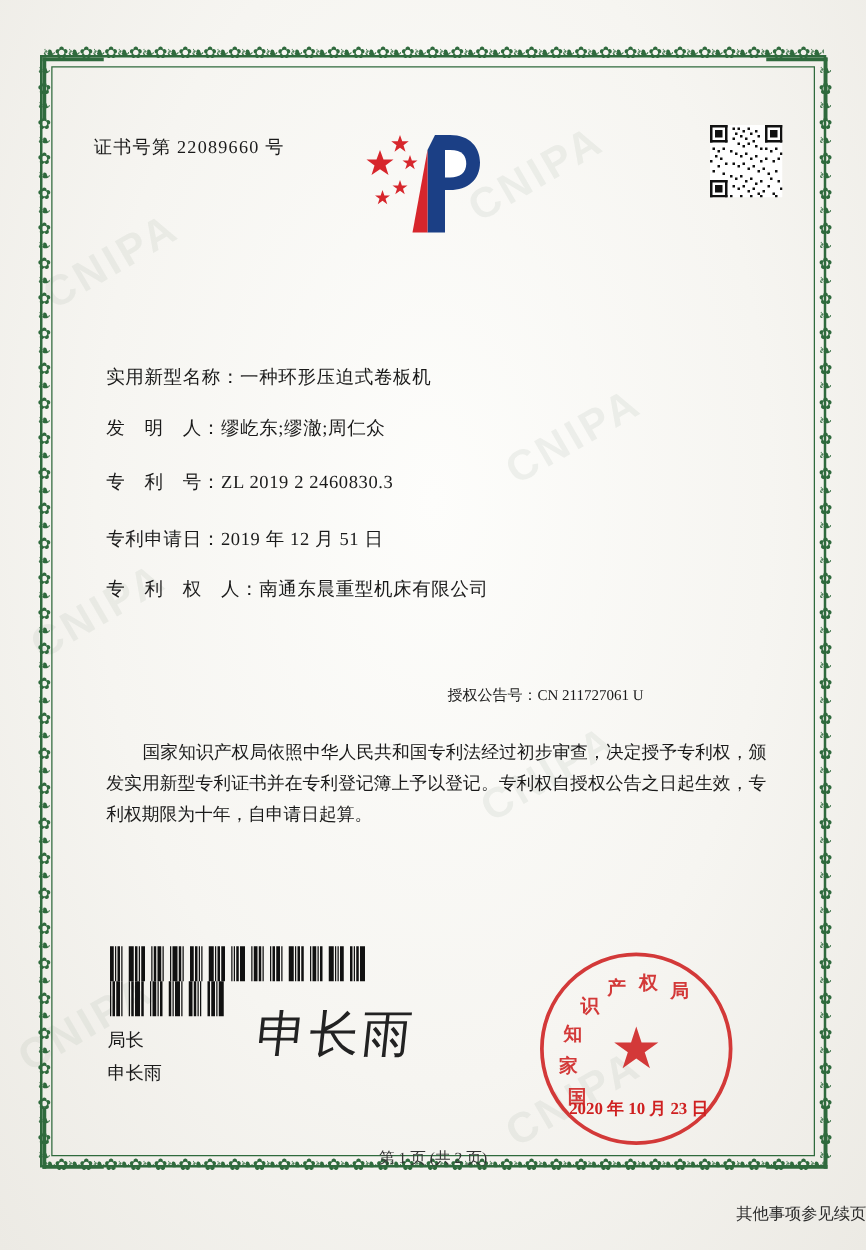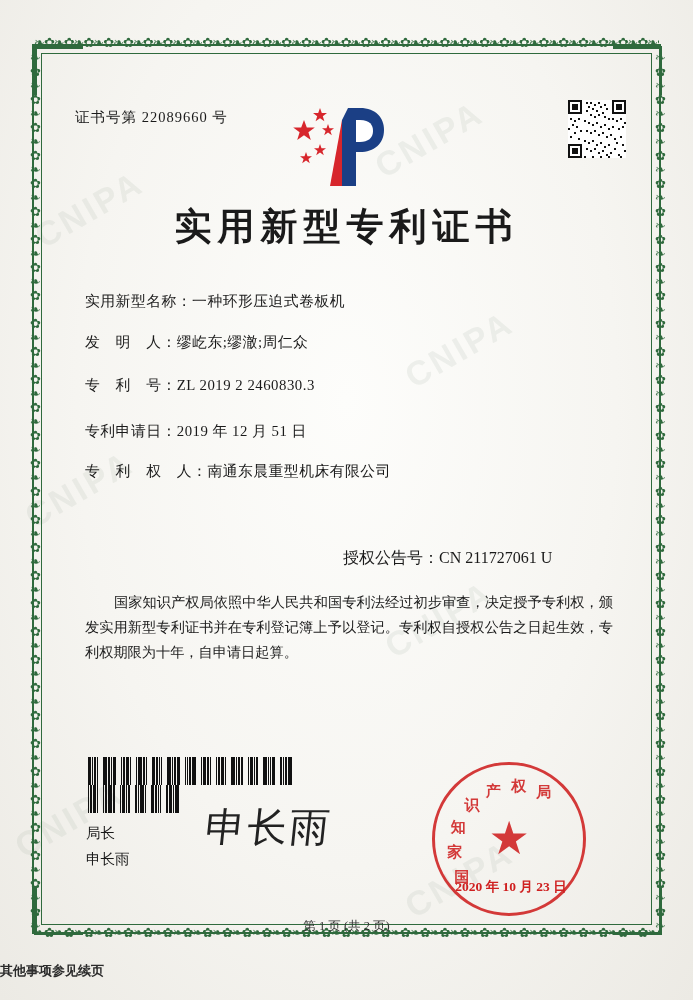--- a/index.html
+++ b/index.html
@@ -93,21 +93,21 @@
   .flabel{display:inline-block;}
   .fval{display:inline-block;}
 
   .f1{top:292px;text-align:right;}
   .f2{top:333px;}
   .f3{top:376px;}
   .f4{top:422px;}
   .f5{top:462px;}
   .f6{top:508px;}
   .f7{top:548px;}
-  .f7b{position:absolute;left:343px;top:548px;font-size:16px;white-space:nowrap;}
+  .f7b{position:absolute;left:358px;top:548px;font-size:12px;white-space:nowrap;}
 
   .para{
     position:absolute;left:85px;width:528px;
     font-size:14.2px;line-height:25px;text-indent:29px;text-align:justify;
   }
   .p1{top:590px;}
   .p2{top:642px;}
 
   
   .barcode{position:absolute;left:88px;top:757px;width:210px;height:28px;}
@@ -146,22 +146,22 @@
   .seal-date{
     position:absolute;left:436px;top:878px;width:150px;text-align:center;
     color:#cf2020;font-size:13.5px;font-weight:bold;
   }
 
   .pagenum{
     position:absolute;left:0;top:918px;width:693px;text-align:center;
     font-size:12.5px;color:#333;
   }
   .footnote{
-    position:absolute;left:0;top:962px;width:693px;text-align:left;
-    font-size:13px;color:#2b2b2b;font-weight:bold;
+    position:absolute;left:0;top:962px;width:693px;text-align:right;
+    font-size:13px;color:#2b2b2b;
   }
 </style>
 </head>
 <body>
 
 <div class="page">
 
   <div class="wm wm1">CNIPA</div>
   <div class="wm wm2">CNIPA</div>
   <div class="wm wm3">CNIPA</div>
@@ -284,21 +284,20 @@
         <rect x="25" y="27" width="1" height="1"></rect>
       <rect x="28" y="25" width="1" height="1"></rect>
         <rect x="8" y="28" width="1" height="1"></rect>
         <rect x="12" y="28" width="1" height="1"></rect>
       <rect x="16" y="28" width="1" height="1"></rect>
         <rect x="20" y="28" width="1" height="1"></rect>
         <rect x="26" y="28" width="1" height="1"></rect>
     </g>
   </svg>
 
-  <div class="title">实用新型专利证书</div>
 
   <div class="field f1">
     <span class="flabel">实用新型名称：</span><span class="fval">一种环形压迫式卷板机</span>
   </div>
   <div class="field f2">
     <span class="flabel">发　明　人：</span><span class="fval">缪屹东;缪澈;周仁众</span>
   </div>
   <div class="field f3">
     <span class="flabel">专　利　号：</span><span class="fval">ZL 2019 2 2460830.3</span>
   </div>

